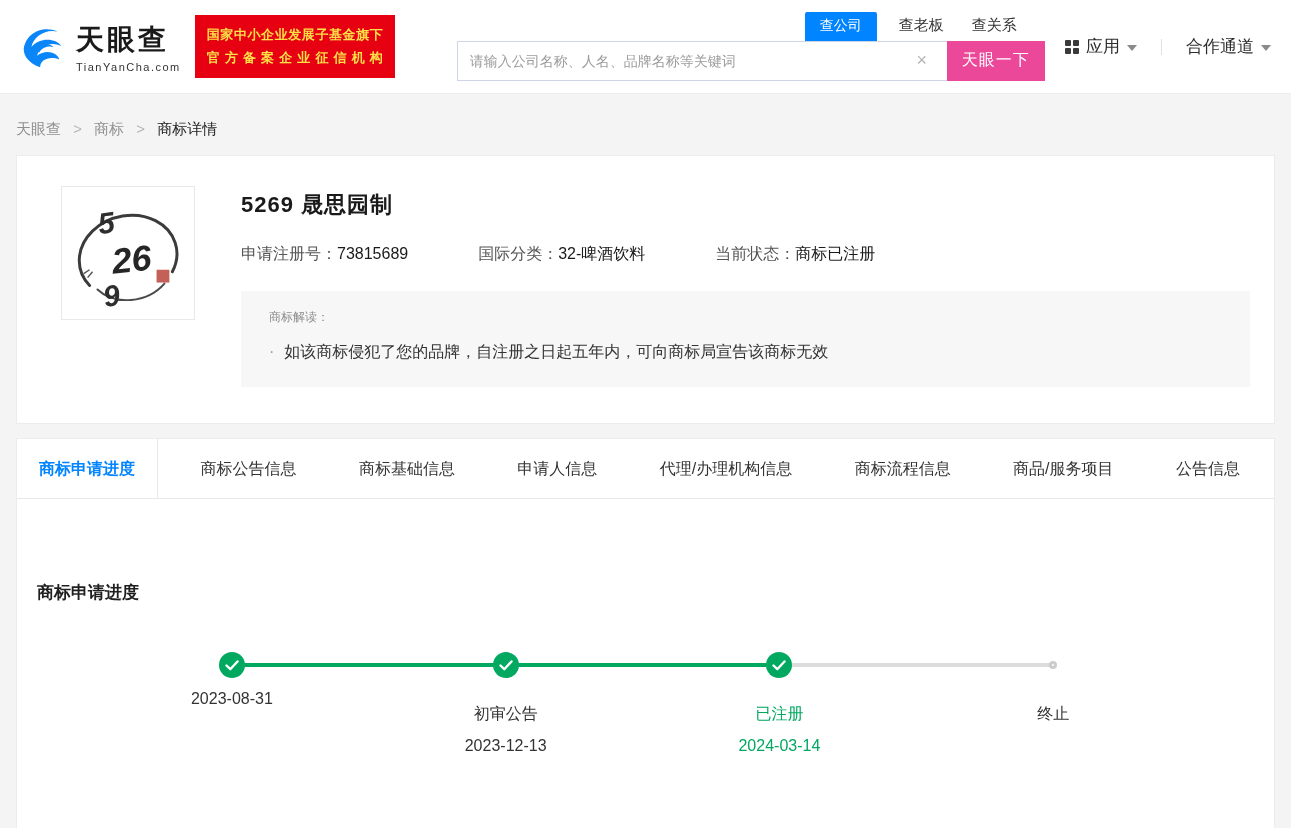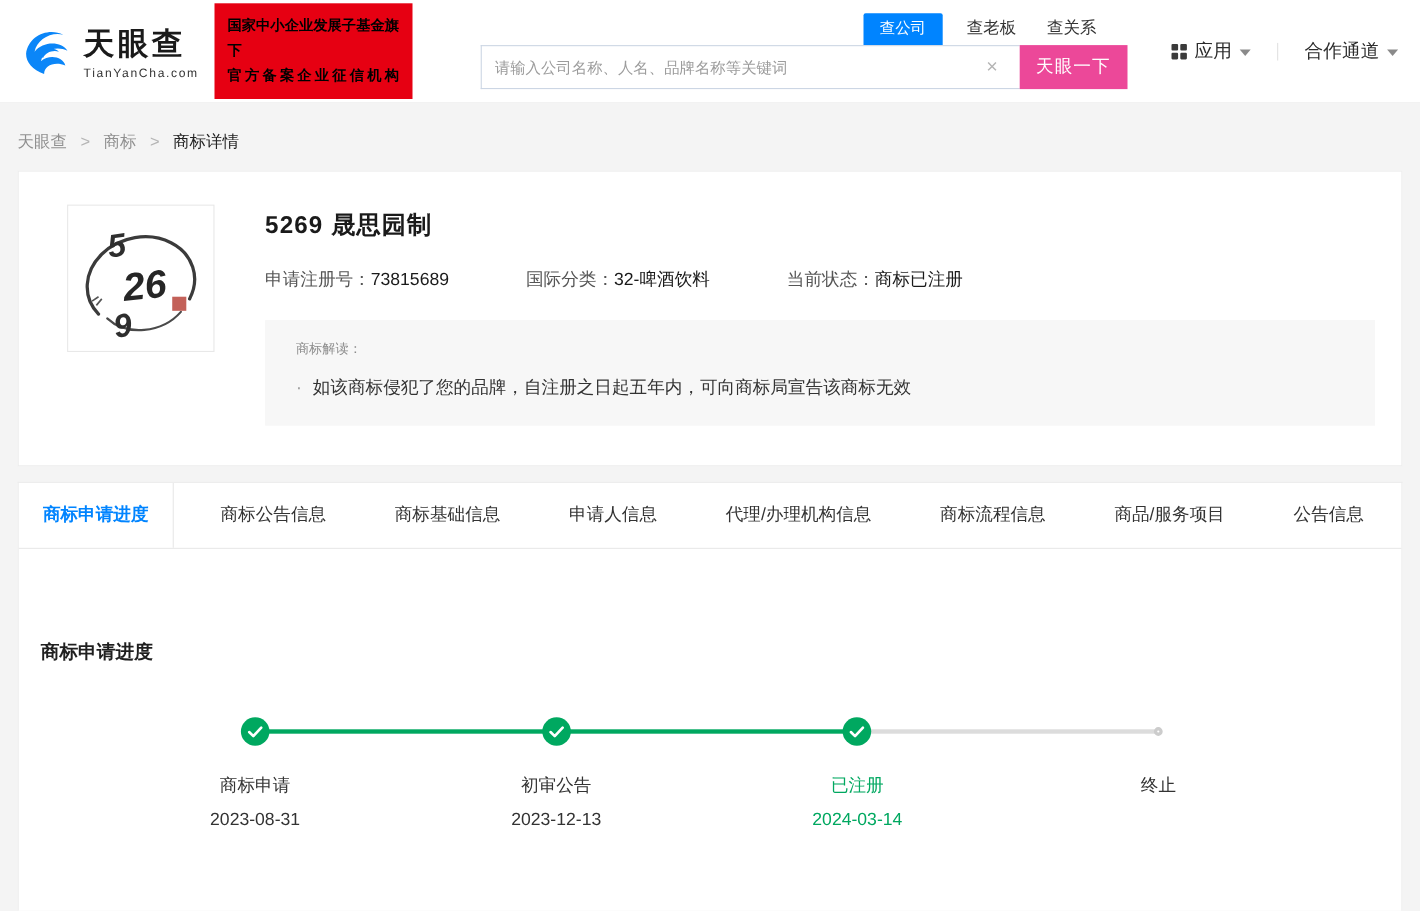--- a/index.html
+++ b/index.html
@@ -11,21 +11,21 @@
     height: 94px; background: #fff; border-bottom: 1px solid #ededed;
     display: flex; align-items: center; padding: 0 20px 0 16px;
   }
   .logo { display: flex; align-items: center; cursor: pointer; }
   .logo-icon { width: 54px; height: 54px; flex: none; }
   .logo-text { margin-left: 6px; }
   .logo-brand { font-size: 28px; font-weight: bold; color: #1a1a1a; letter-spacing: 3px; }
   .logo-domain { font-size: 11px; color: #333; letter-spacing: 1.5px; margin-top: 2px; }
 
   .cert-badge {
-    margin-left: 14px; background: #e60012; color: #000000; width: 180px;
+    margin-left: 14px; background: #e60012; color: #fde047; width: 200px;
     padding: 9px 12px; font-size: 13px; font-weight: bold; line-height: 1.75;
   }
   .cert-badge div { text-align: justify; text-align-last: justify; }
 
   .search-area { margin-left: 62px; }
   .search-tabs { display: flex; align-items: flex-end; height: 28px; justify-content: flex-end; }
   .search-tab { font-size: 15px; color: #333; padding: 0 0 6px; margin-right: 28px; cursor: pointer; }
   .search-tab.active {
     background: #0084ff; color: #fff; font-size: 14px;
     padding: 5px 15px 6px; margin-right: 22px; border-radius: 2px 2px 0 0;
@@ -223,21 +223,20 @@
 
   <div class="steps">
     <div class="step done">
       <div class="dot-row">
           <span class="dot">
         <svg width="14" height="11" viewBox="0 0 14 11">
               <path d="M1.5 5.5 L5.3 9.2 L12.5 1.5" stroke="#fff" stroke-width="2.4" fill="none" stroke-linecap="round" stroke-linejoin="round"></path>
             </svg>
       </span>
         </div>
-      <div class="step-label">商标申请</div>
       <div class="step-date">2023-08-31</div>
     </div>
 
     <div class="step done">
       <div class="dot-row">
           <span class="dot">
         <svg width="14" height="11" viewBox="0 0 14 11">
               <path d="M1.5 5.5 L5.3 9.2 L12.5 1.5" stroke="#fff" stroke-width="2.4" fill="none" stroke-linecap="round" stroke-linejoin="round"></path>
             </svg>
       </span>

